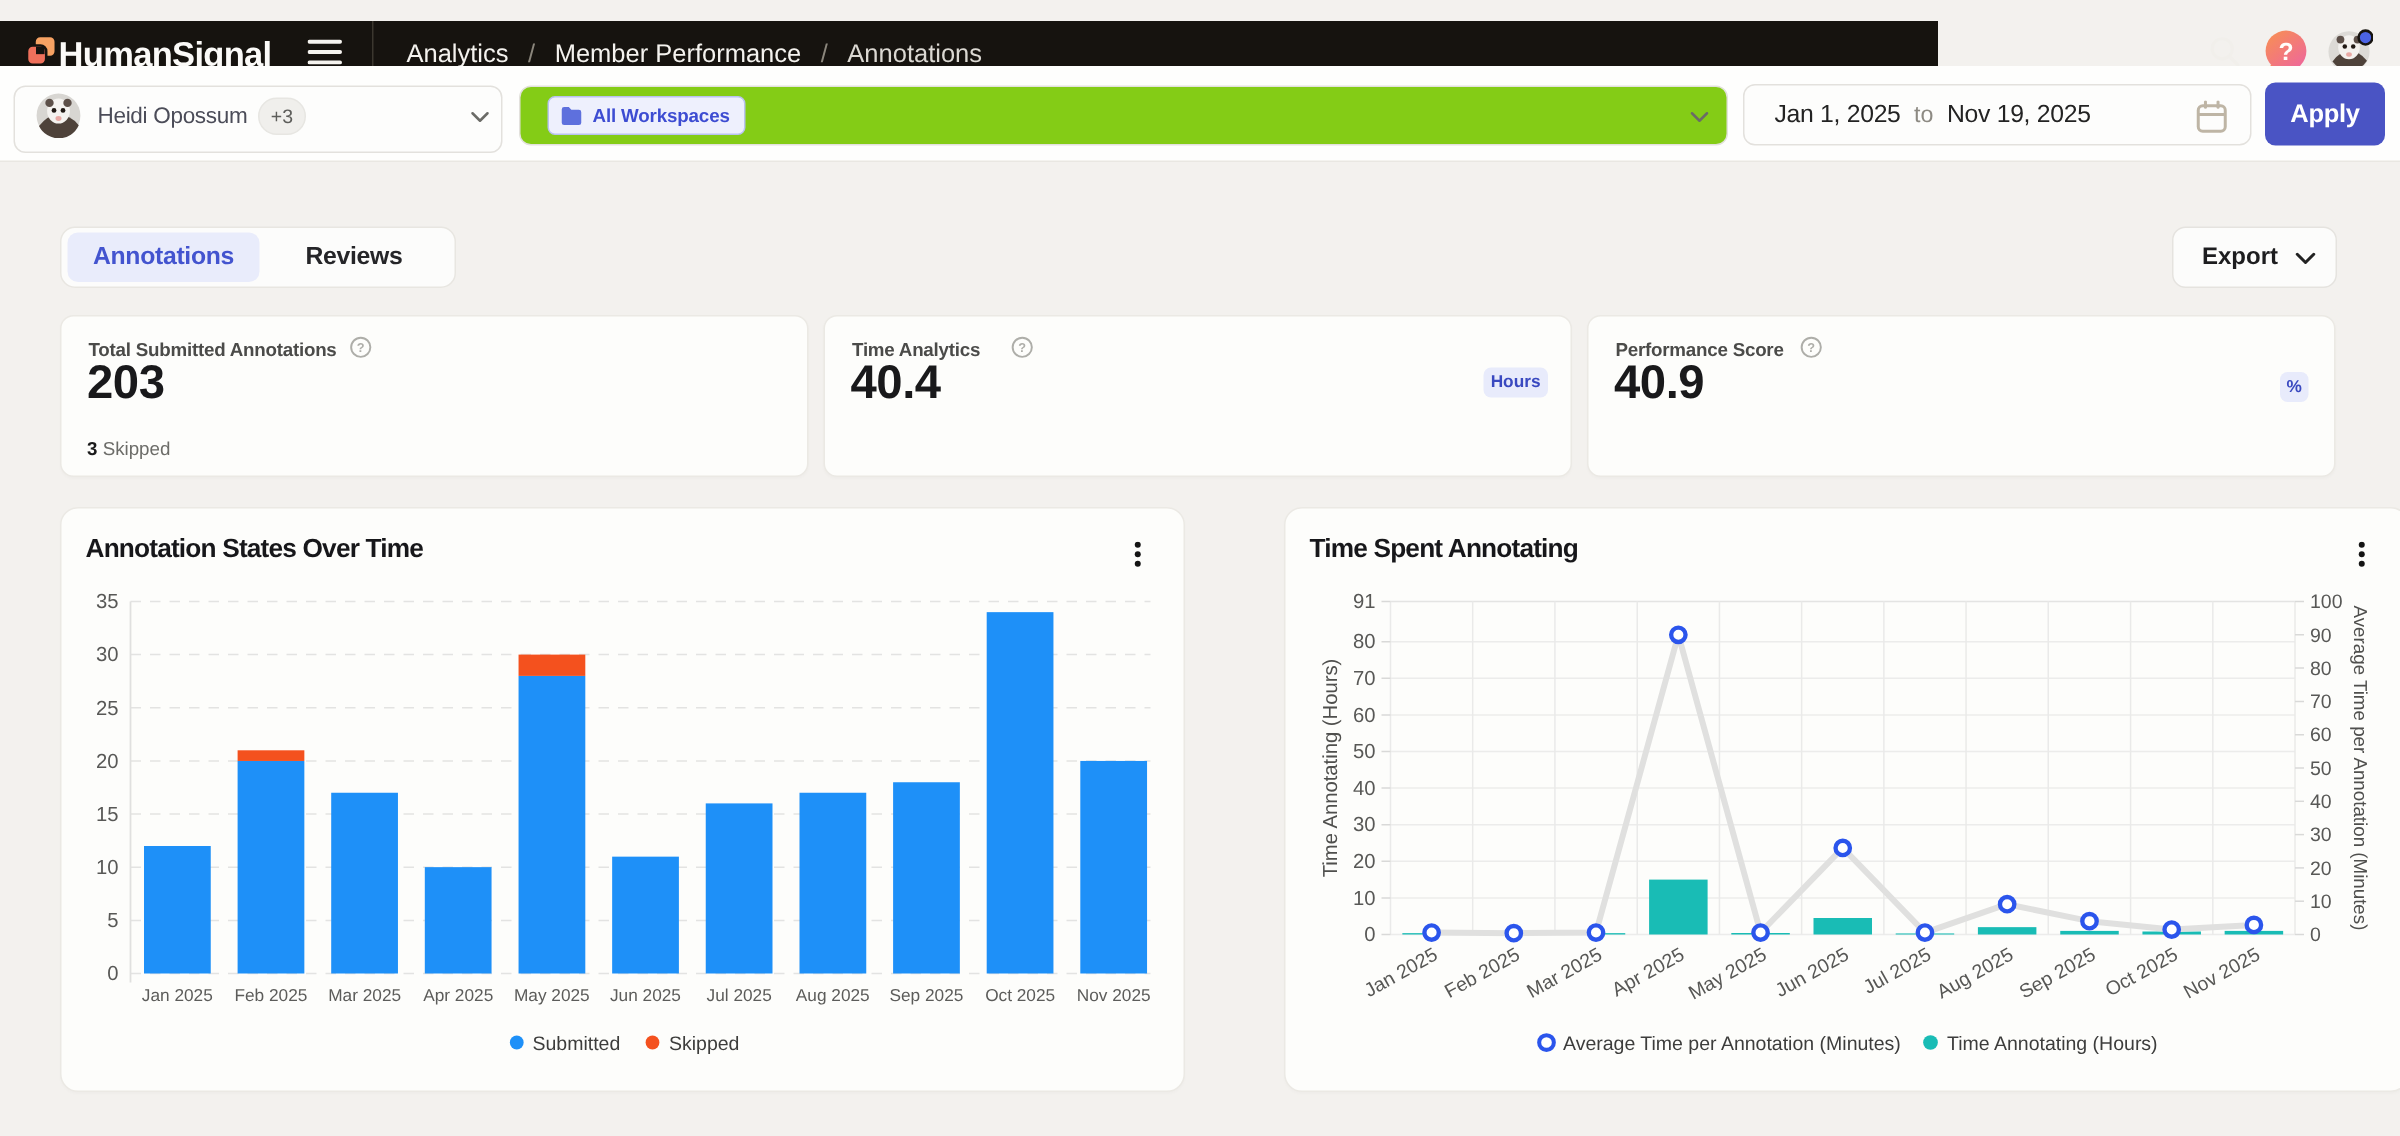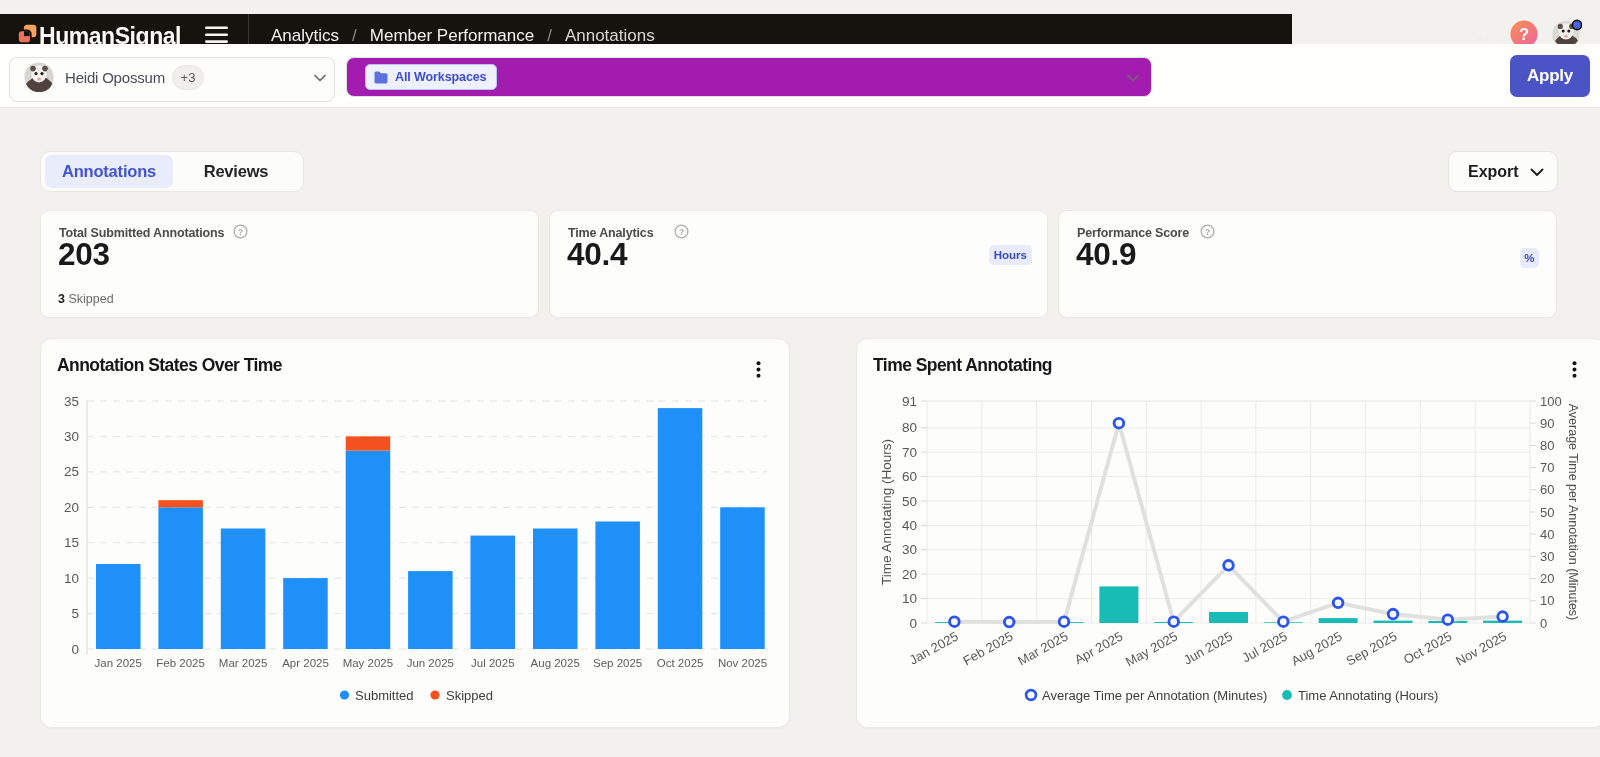--- a/index.html
+++ b/index.html
@@ -10,21 +10,21 @@
 .logo-text{position:absolute;left:39px;top:0;height:44px;line-height:45px;color:#fbfaf8;font-size:23px;font-weight:700;letter-spacing:-0.45px;}
 .tb-div{position:absolute;left:248px;top:0;width:1px;height:44px;background:#3b372f;}
 .crumbs{position:absolute;left:271px;top:0;height:44px;display:flex;align-items:center;font-size:17px;font-weight:500;color:#f4f2ee;}
 .crumbs .sl{color:#8b867c;padding:0 13px;font-weight:400;}
 .crumbs .last{color:#dbd8d2;}
 
 .toolbar{position:absolute;left:0;top:44px;width:1600px;height:64px;background:#fefefd;border-bottom:1px solid #e9e7e2;}
 .ubox{position:absolute;left:9px;top:13px;width:326px;height:45px;border:1px solid #e3e1dd;border-radius:8px;background:#fdfdfc;}
 .uname{position:absolute;left:55px;top:0;height:38px;line-height:39px;font-size:15px;color:#4b4c58;letter-spacing:-0.2px;}
 .plus3{position:absolute;left:162px;top:7px;width:32px;height:25px;border-radius:13px;background:#f0efec;border:1px solid #e7e6e2;color:#5d5d5a;font-size:13px;text-align:center;line-height:24px;}
-.wbox{position:absolute;left:346px;top:13px;width:806px;height:40px;border:1px solid #e3e1dd;border-radius:8px;background:#a21caf;}
+.wbox{position:absolute;left:346px;top:13px;width:806px;height:40px;border:1px solid #e3e1dd;border-radius:8px;background:#84cc16;}
 .wschip{position:absolute;left:18px;top:6px;height:26px;border-radius:5px;background:#eef0fd;border:1px solid #b9c2f0;display:flex;align-items:center;padding:0 10px 0 8px;}
 .wschip span{color:#3d4cd2;font-size:12.5px;font-weight:700;margin-left:6px;letter-spacing:-0.1px;}
 .dbox{position:absolute;left:1162px;top:12px;width:339px;height:41px;border:1px solid #e3e1dd;border-radius:8px;background:#fdfdfc;display:flex;align-items:center;}
 .dbox .d1{color:#232323;font-size:16.5px;margin-left:20px;letter-spacing:-0.2px;}
 .dbox .to{color:#8d8a83;font-size:15.5px;margin:0 9px;}
 .apply{position:absolute;left:1510px;top:11px;width:80px;height:42px;border-radius:7px;background:#4a54c4;color:#fff;font-size:17px;font-weight:700;text-align:center;line-height:42px;letter-spacing:-0.2px;}
 
 .tabbox{position:absolute;left:40px;top:151px;width:264px;height:41px;background:#fcfcfb;border:1px solid #e8e6e1;border-radius:10px;}
 .tab-act{position:absolute;left:4px;top:3px;width:128px;height:33px;background:#e9ecfb;border-radius:7px;color:#4354cf;font-size:16.5px;font-weight:700;text-align:center;line-height:33px;letter-spacing:-0.2px;}
 .tab-rev{position:absolute;left:132px;top:3px;width:126px;height:33px;color:#252528;font-size:16.5px;font-weight:700;text-align:center;line-height:33px;letter-spacing:-0.2px;}
@@ -111,20 +111,31 @@
  <div class="wbox">
   <div class="wschip">
     <svg width="15" height="13" viewBox="0 0 15 13">
           <path d="M0.5 2 a1.6 1.6 0 0 1 1.6-1.6 h3.1 l1.7 1.8 h5 a1.6 1.6 0 0 1 1.6 1.6 v7 a1.6 1.6 0 0 1 -1.6 1.6 h-9.8 a1.6 1.6 0 0 1 -1.6-1.6z" fill="#5e70dd"></path>
         </svg>
     <span>All Workspaces</span>
   </div>
   <svg class="abs" style="left:779px;top:16px" width="14" height="9" viewBox="0 0 14 9">
     <path d="M2 1.5 l5 5 L12 1.5" fill="none" stroke="#6b6b67" stroke-width="1.7" stroke-linecap="round" stroke-linejoin="round"></path>
   </svg>
+ </div>
+ <div class="dbox">
+   <span class="d1">Jan 1, 2025</span>
+      <span class="to">to</span>
+      <span class="d1" style="margin-left:0">Nov 19, 2025</span>
+   <svg class="abs" style="left:301px;top:10px" width="21" height="22" viewBox="0 0 21 22">
+     <rect x="1.5" y="3.5" width="18" height="17" rx="3" fill="none" stroke="#beb5a5" stroke-width="2"></rect>
+     <line x1="1.5" y1="9.3" x2="19.5" y2="9.3" stroke="#beb5a5" stroke-width="2"></line>
+     <line x1="6.3" y1="0.8" x2="6.3" y2="4.5" stroke="#beb5a5" stroke-width="2" stroke-linecap="round"></line>
+     <line x1="14.7" y1="0.8" x2="14.7" y2="4.5" stroke="#beb5a5" stroke-width="2" stroke-linecap="round"></line>
+   </svg>
  </div>
  <div class="apply">Apply</div>
 </div>
 
 <div class="tabbox">
   <div class="tab-act">Annotations</div>
   <div class="tab-rev">Reviews</div>
 </div>
 <div class="export">
   <span style="position:absolute;left:19px;top:0;line-height:40px;">Export</span>

